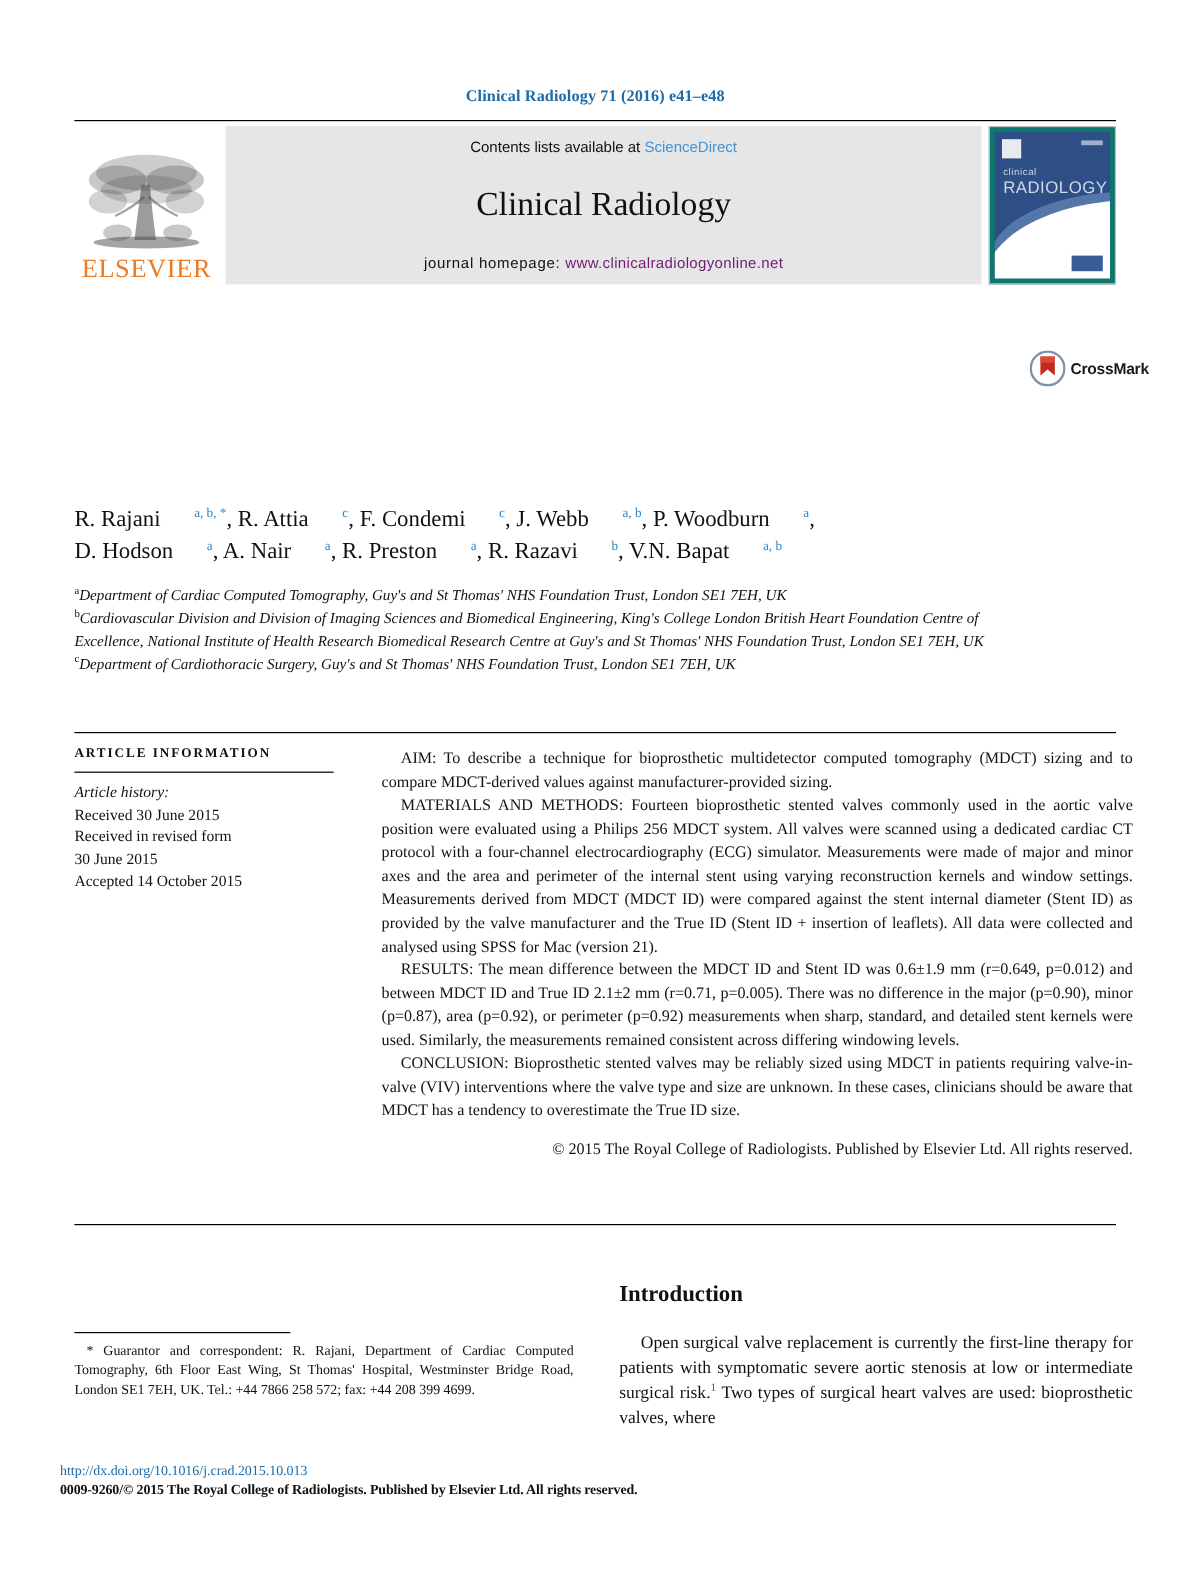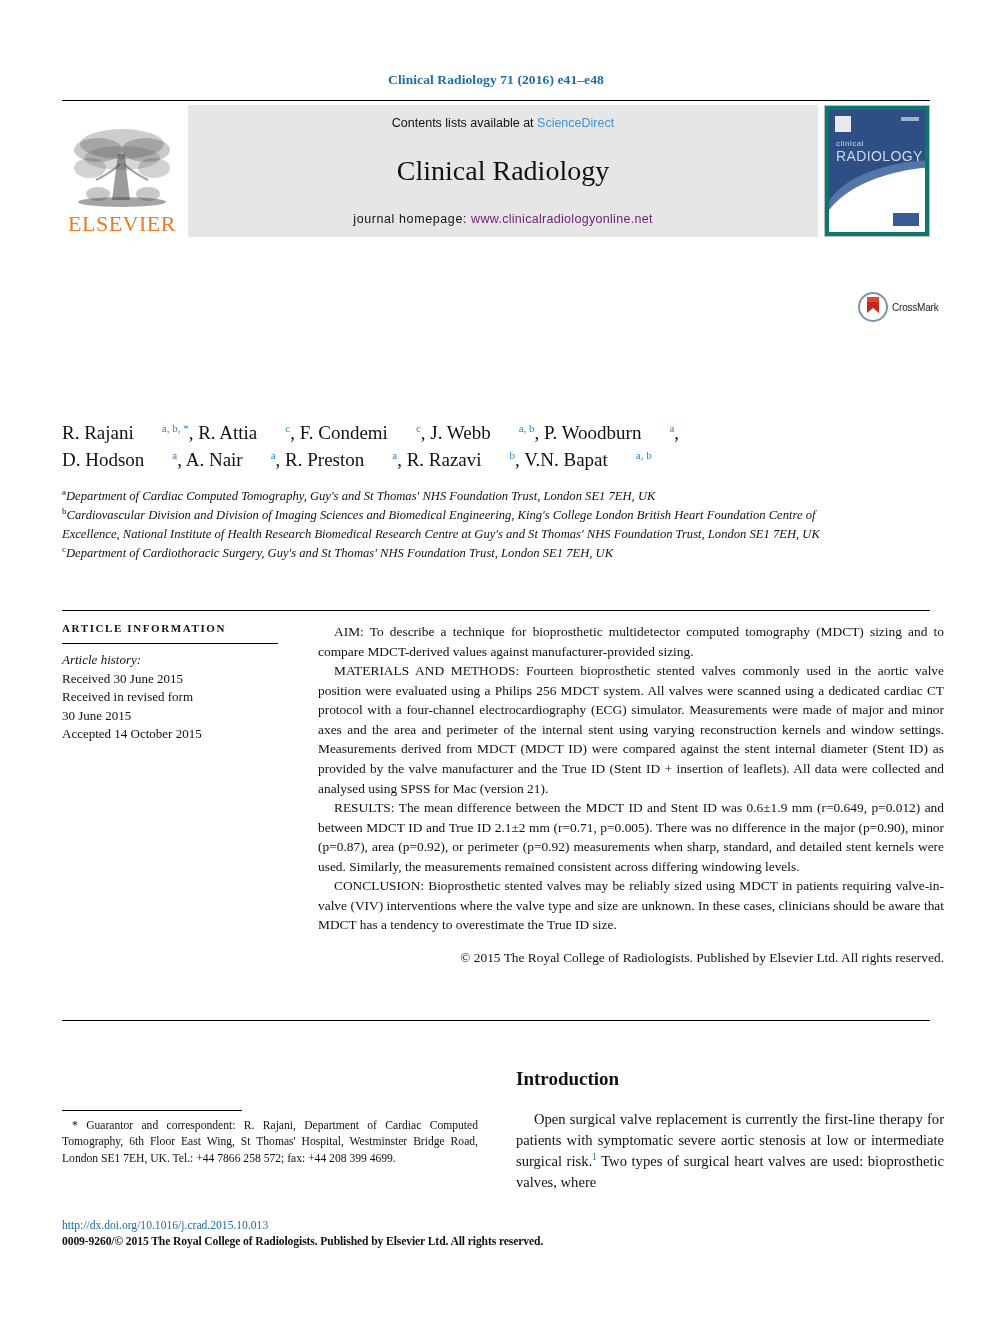--- a/index.html
+++ b/index.html
@@ -176,22 +176,22 @@
   .crossmark {
     position: absolute;
     top: 292px;
     left: 858px;
     display: flex;
     align-items: center;
     gap: 4px;
   }
   .crossmark-word {
     font-family: "Liberation Sans", sans-serif;
-    font-size: 10px;
-    font-weight: normal;
+    font-size: 13px;
+    font-weight: bold;
     color: #1a1a1a;
     letter-spacing: -0.2px;
   }
 
   
   .authors {
     position: absolute;
     top: 420px;
     left: 62px;
     width: 880px;
@@ -298,21 +298,21 @@
     line-height: 1.42;
     text-align: justify;
     color: #111;
   }
   .footnote p { margin: 0; text-indent: 10px; }
   .footnote .email-label { font-style: italic; }
   .footnote a, .footnote .link { color: #1b6ca8; text-decoration: none; }
 
   .doi-block {
     position: absolute;
-    left: 62px;
+    left: 50px;
     top: 1218px;
     width: 520px;
     font-family: "Liberation Serif", serif;
     font-size: 11.6px;
     line-height: 1.38;
     color: #111;
   }
   .doi-link { color: #1b6ca8; display:block; }
   .issn-line { font-weight: bold; letter-spacing: -0.1px; }
 

